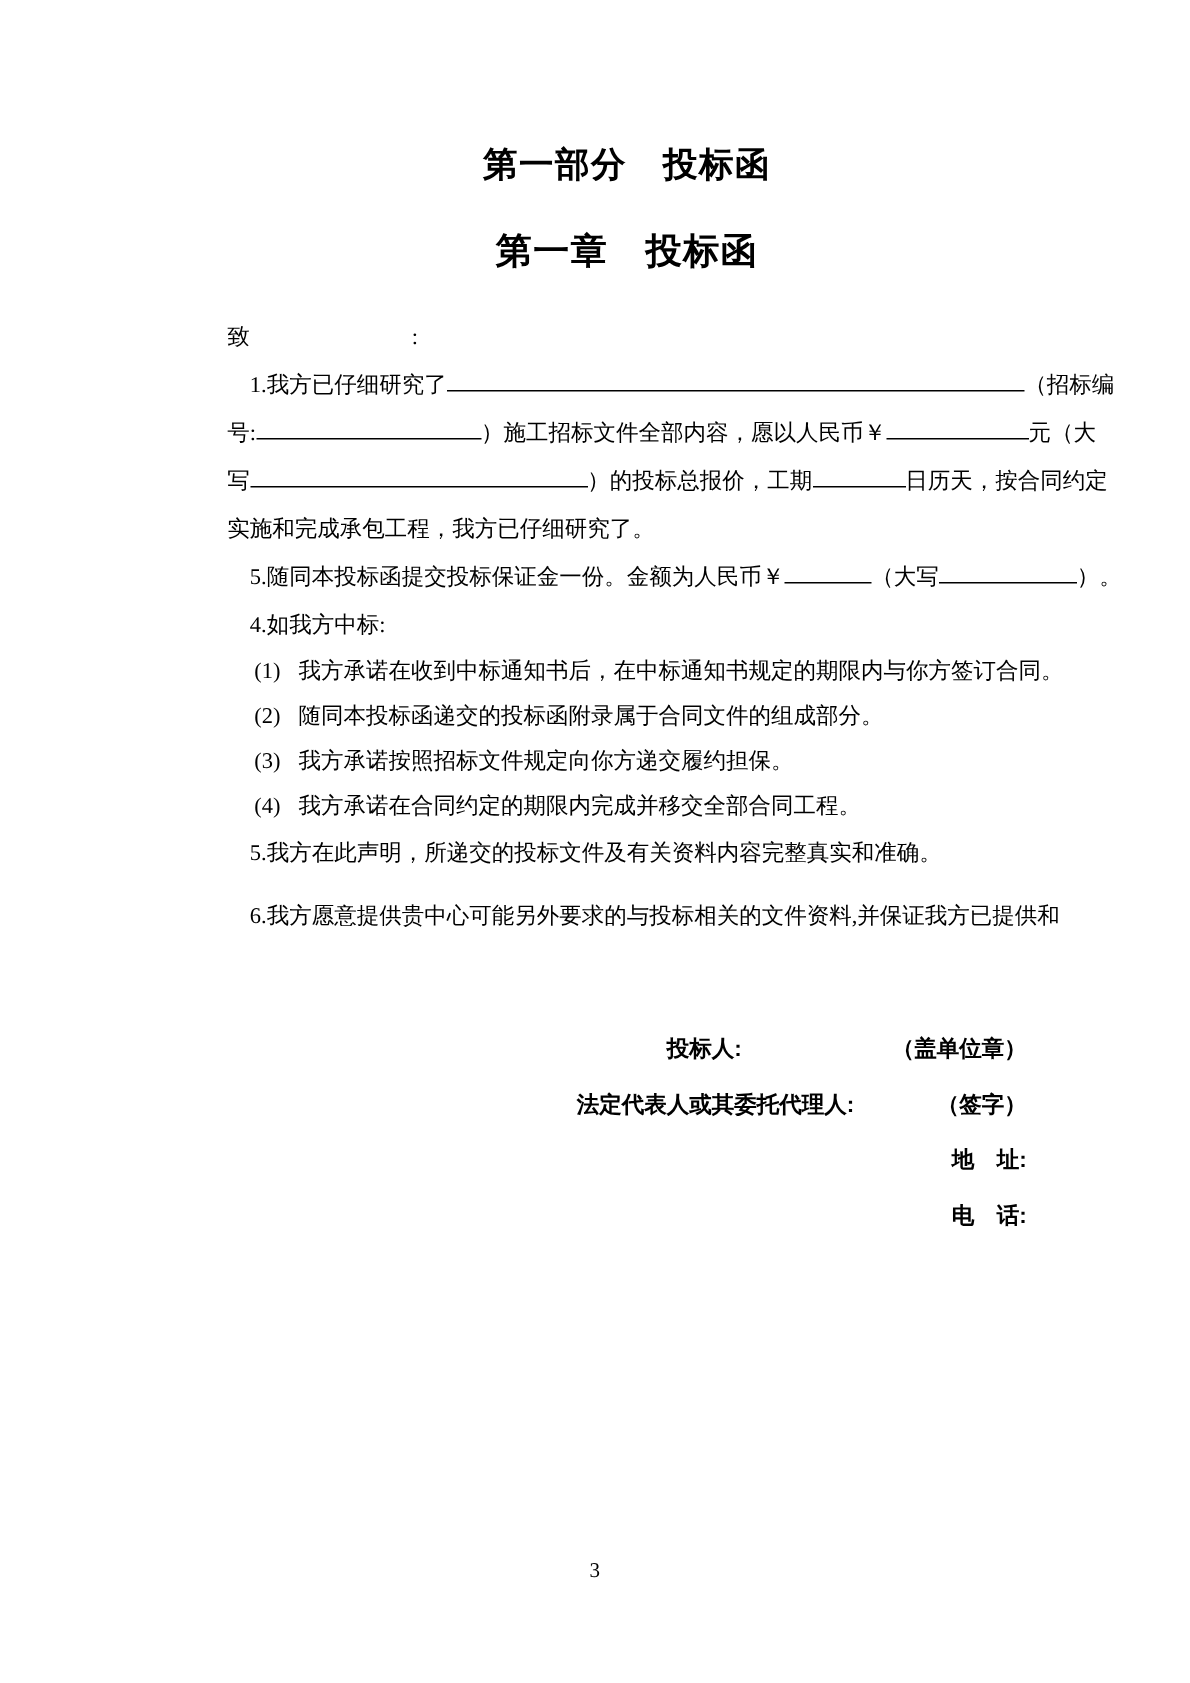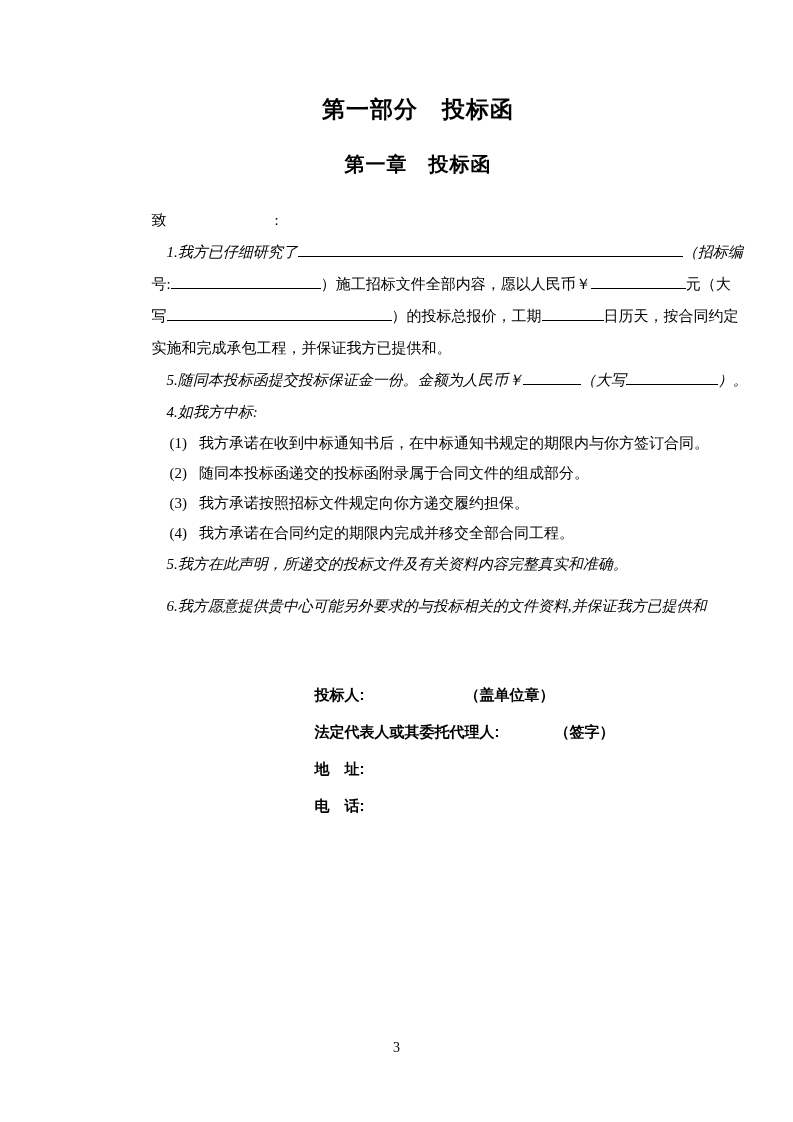--- a/index.html
+++ b/index.html
@@ -16,29 +16,29 @@
   }
   .content { padding: 94px 64px 0 107px; }
   .part-title {
     text-align: center;
     font-size: 23px;
     font-weight: bold;
     letter-spacing: 1px;
   }
   .chapter-title {
     text-align: center;
-    font-size: 20px;
+    font-size: 24px;
     font-weight: bold;
     margin-top: 26px;
     letter-spacing: 1px;
   }
   .body-text { margin-top: 26px; font-size: 15px; }
   .line { line-height: 32px; white-space: nowrap; }
   .item-line { line-height: 30px; }
-  .indent { padding-left: 15px; font-style: italic; }
+  .indent { padding-left: 15px; }
   .indent2 { padding-left: 18px; }
   .p6 { margin-top: 10px; text-align: right; }
   .num { margin-right: 12px; }
   .blank {
     display: inline-block;
     border-bottom: 1px solid #000;
     height: 16px;
     vertical-align: baseline;
   }
   .spacer { display: inline-block; height: 1px; }
@@ -50,21 +50,21 @@
   .w62  { width: 62px; }
   .w58  { width: 58px; }
   .w92  { width: 92px; }
   .signature {
     margin-top: 54px;
     margin-left: 163px;
     font-family: "Liberation Sans", "DejaVu Sans", sans-serif;
     font-weight: bold;
     font-size: 15px;
   }
-  .sig-line { line-height: 37px; white-space: nowrap; }
+  .sig-line { line-height: 37px; white-space: nowrap; text-align: right; }
   .note-gap1 { margin-left: 100px; }
   .note-gap2 { margin-left: 55px; }
   .page-number {
     position: absolute;
     bottom: 66px;
     left: 0;
     width: 100%;
     text-align: center;
     font-size: 14px;
   }
@@ -82,21 +82,21 @@
     <div class="body-text">
 
       <div class="line"><span>致</span><span class="spacer w108"></span><span>:</span></div>
 
       <div class="line indent"><span>1.我方已仔细研究了</span><span class="blank w385"></span><span>（招标编</span></div>
 
       <div class="line"><span>号:</span><span class="blank w150"></span><span>）施工招标文件全部内容，愿以人民币￥</span><span class="blank w95"></span><span>元（大</span></div>
 
       <div class="line"><span>写</span><span class="blank w225"></span><span>）的投标总报价，工期</span><span class="blank w62"></span><span>日历天，按合同约定</span></div>
 
-      <div class="line"><span>实施和完成承包工程，并保证我方已提供和。</span></div>
+      <div class="line"><span>实施和完成承包工程，我方已仔细研究了。</span></div>
 
 
       <div class="line indent"><span>5.随同本投标函提交投标保证金一份。金额为人民币￥</span><span class="blank w58"></span><span>（大写</span><span class="blank w92"></span><span>）。</span></div>
 
       <div class="line indent"><span>4.如我方中标:</span></div>
 
       <div class="line item-line indent2"><span class="num">(1)</span><span>我方承诺在收到中标通知书后，在中标通知书规定的期限内与你方签订合同。</span></div>
 
       <div class="line item-line indent2"><span class="num">(2)</span><span>随同本投标函递交的投标函附录属于合同文件的组成部分。</span></div>
 

